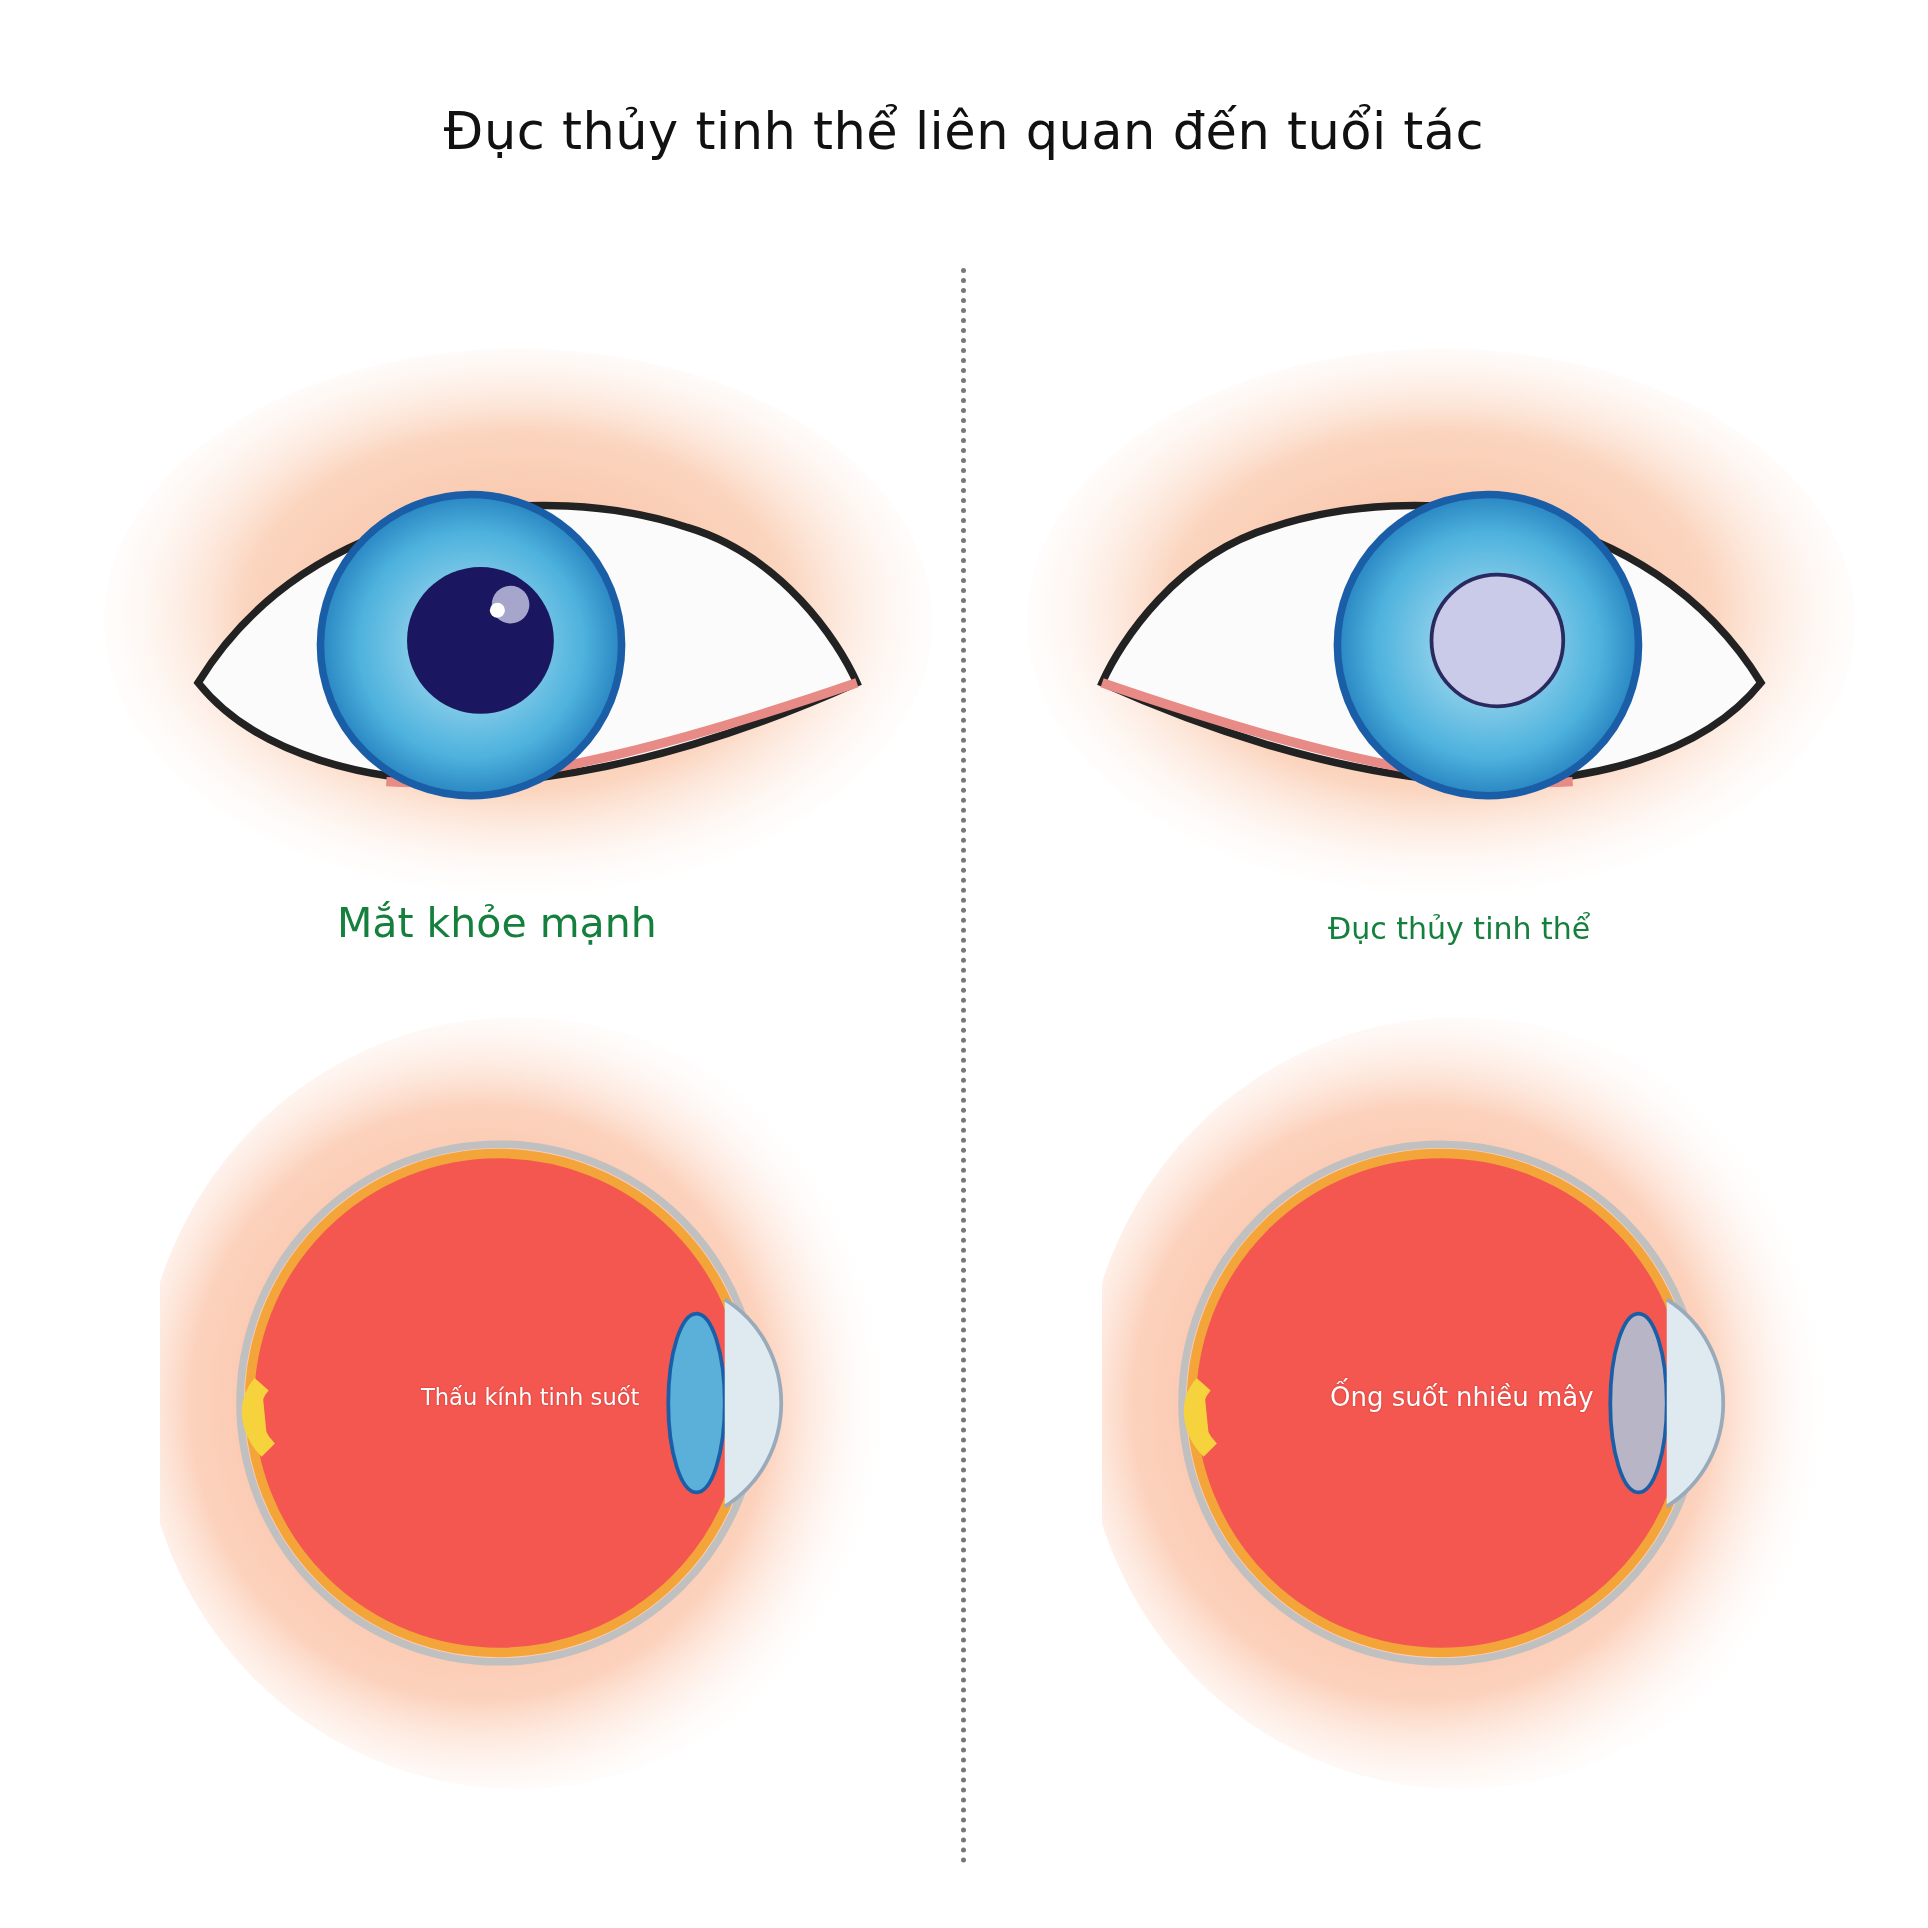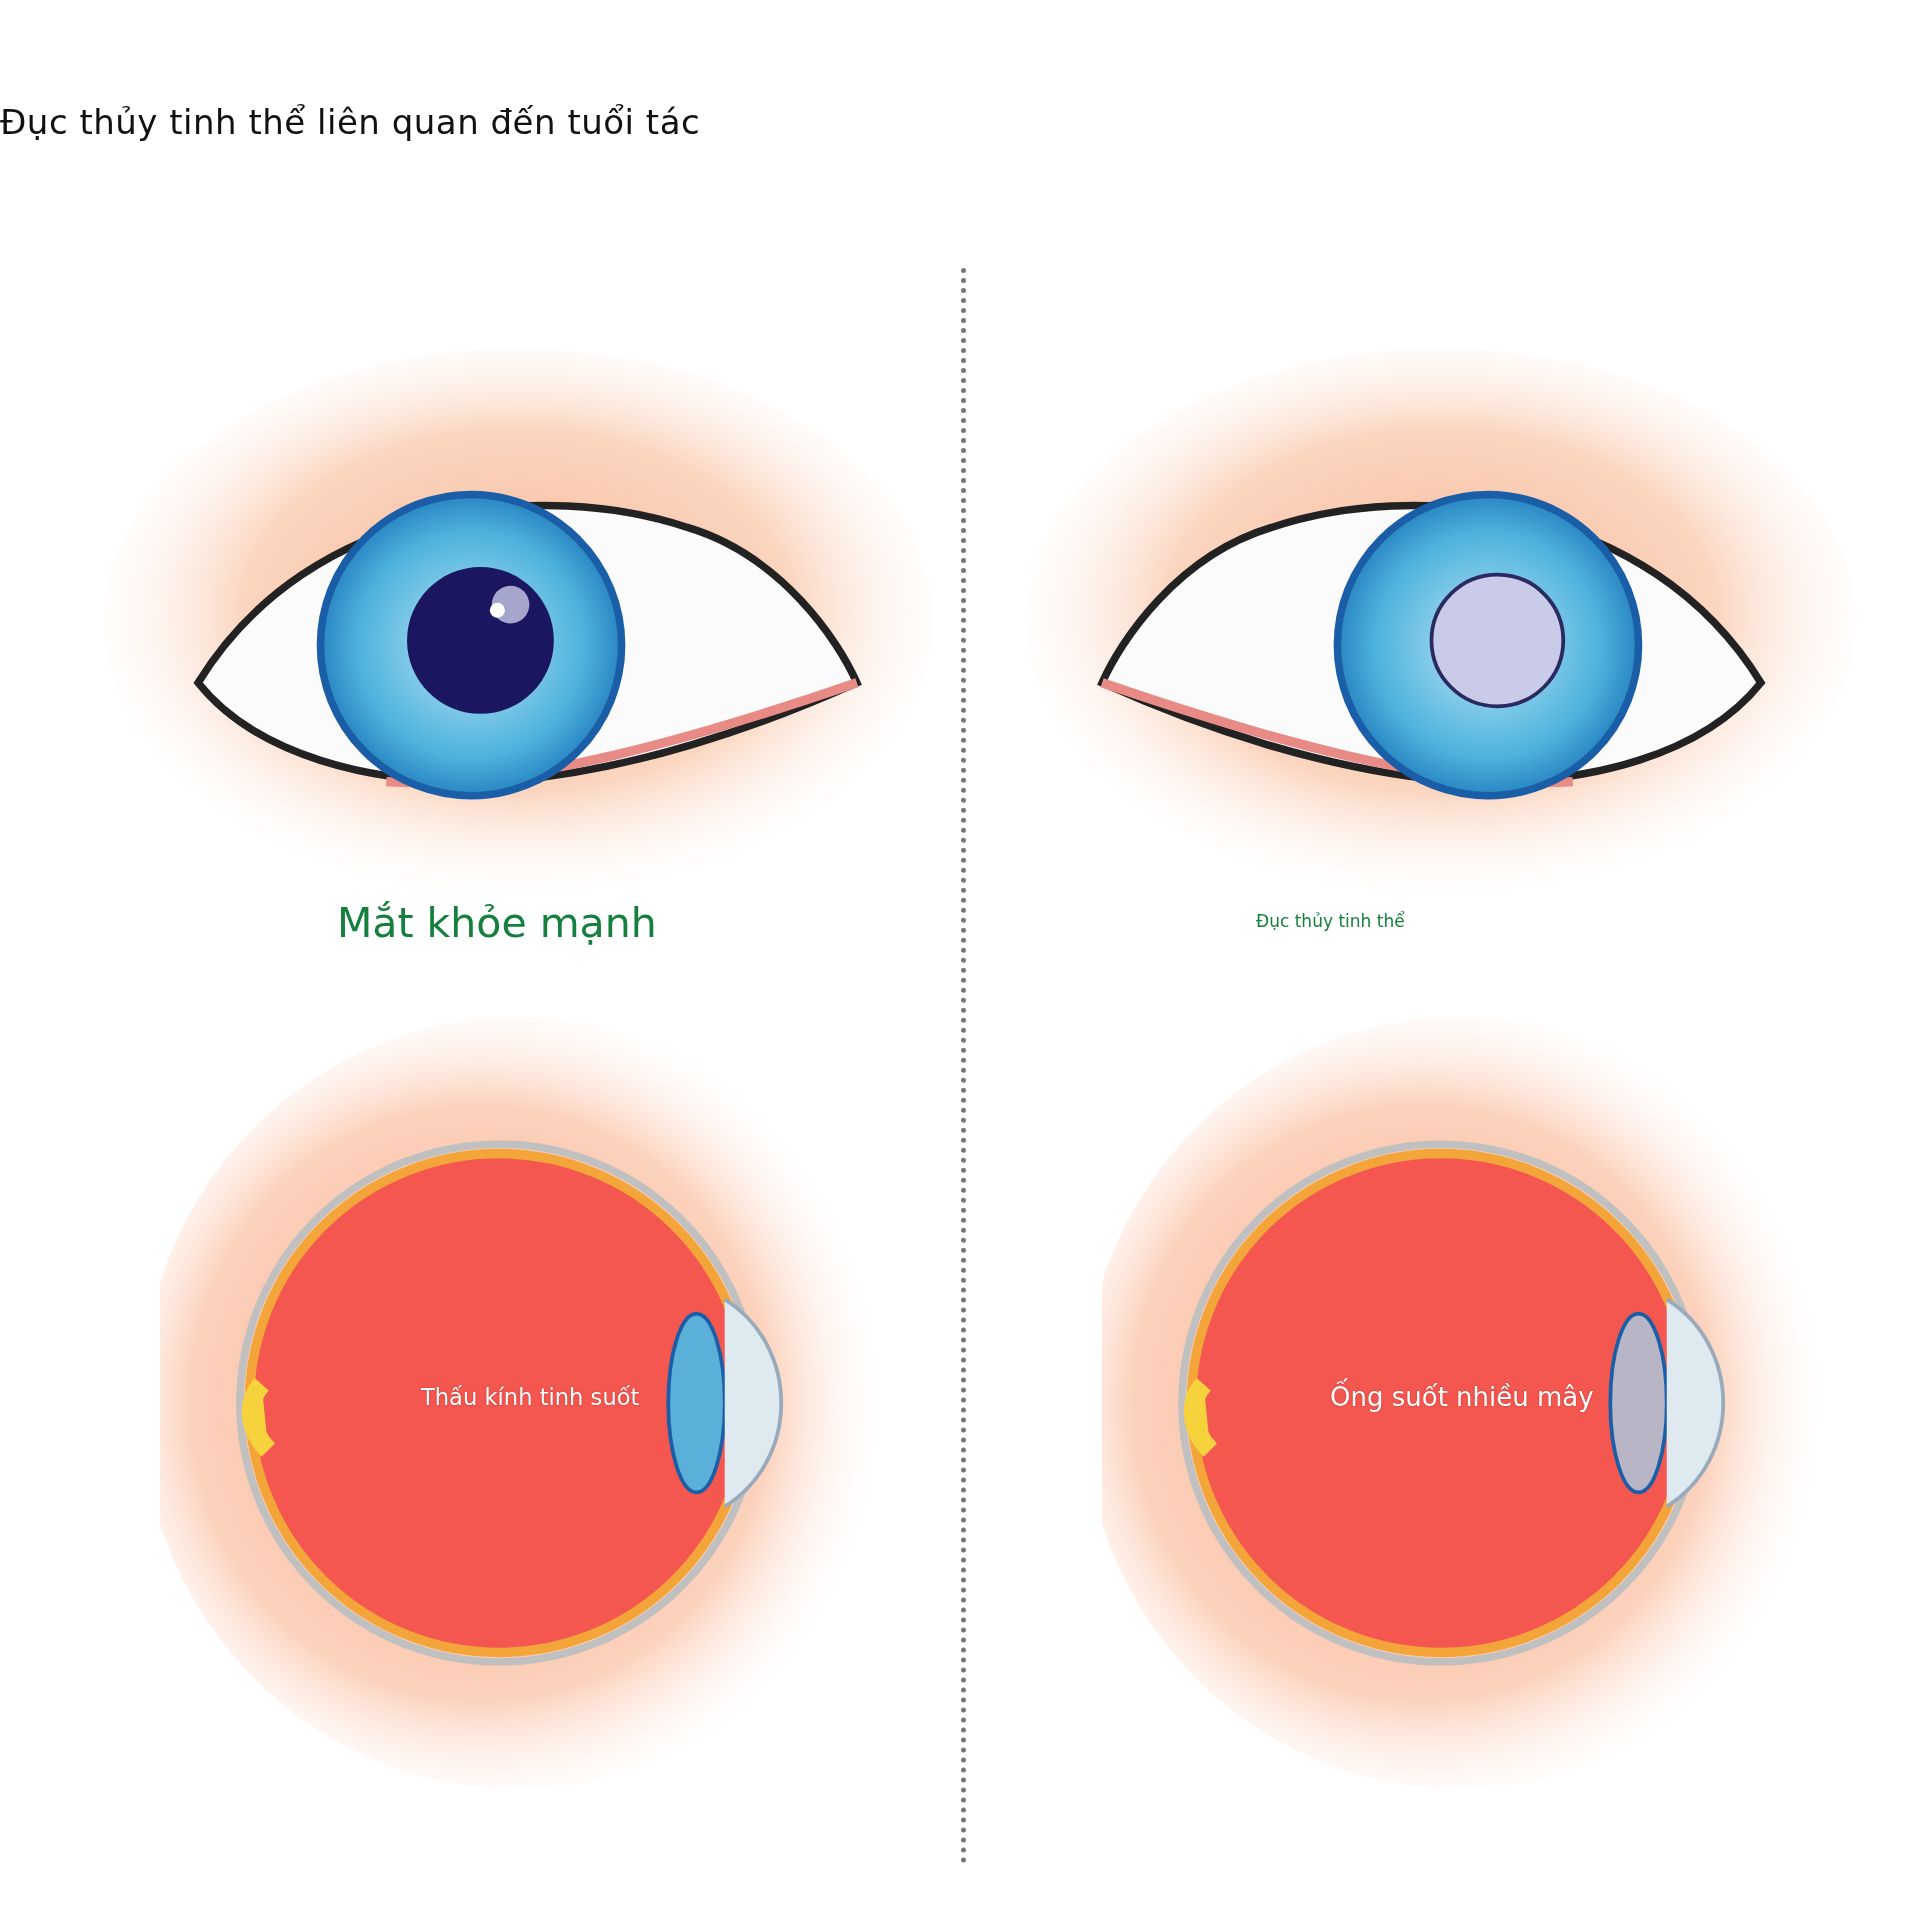--- a/index.html
+++ b/index.html
@@ -1,21 +1,21 @@
 <!DOCTYPE html>
 <html style="font-size:15px"><head>
 <meta charset="utf-8">
 <style>
   html,body{margin:0;padding:0;background:#fff;}
   body{width:1928px;height:1928px;position:relative;overflow:hidden;font-family:"DejaVu Sans","Liberation Sans",sans-serif;}
-  .title{position:absolute;left:0;width:1928px;top:102px;font-size:34px;color:#111;letter-spacing:0.5px;}
+  .title{position:absolute;left:0;width:1928px;top:102px;text-align:center;font-size:51px;color:#111;letter-spacing:0.5px;}
   .divider{position:absolute;left:961px;top:268px;height:1596px;border-left:5.6px dotted #777;}
   .panel-label{position:absolute;color:#15803d;}
   .lbl-left{left:337px;top:899px;font-size:41px;}
-  .lbl-right{left:1256px;top:911px;font-size:17px;}
+  .lbl-right{left:1328px;top:911px;font-size:30px;}
   svg{position:absolute;}
   .callout{position:absolute;color:#fff;font-size:22.6px;text-shadow:0 0 1.9px #b33;}
 </style>
 </head>
 <body>
 
 <div class="title">Đục thủy tinh thể liên quan đến tuổi tác</div>
 
 <div class="divider"></div>
 

